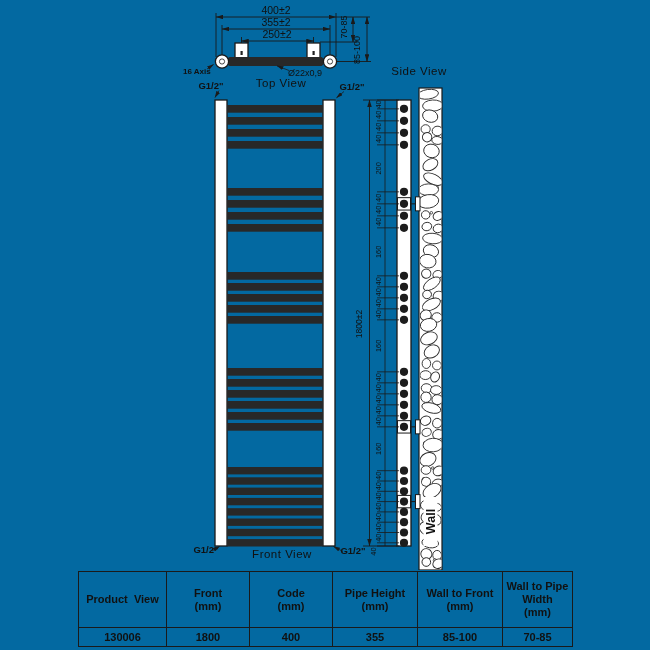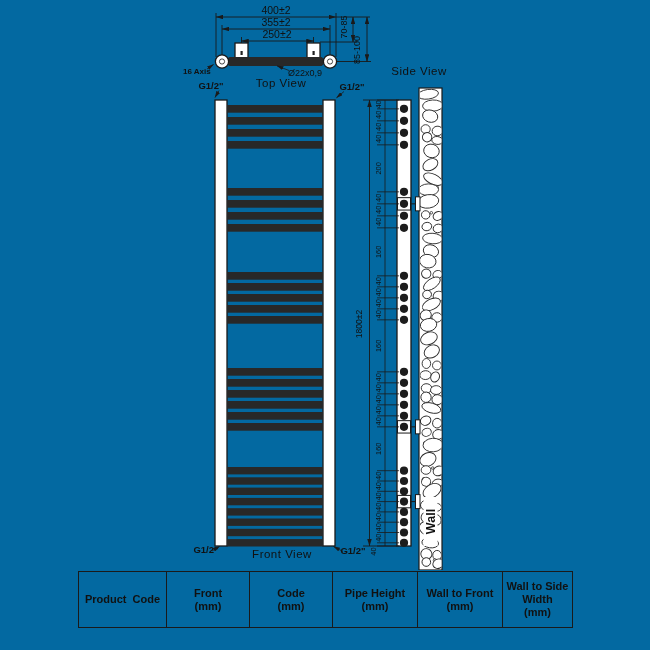--- a/index.html
+++ b/index.html
@@ -336,40 +336,48 @@
     <col style="width:88px">
           <col style="width:83px">
           <col style="width:83px">
     <col style="width:85px">
           <col style="width:85px">
           <col style="width:70px">
   </colgroup>
         <tbody id="tbody">
           <tr class="hrow">
             <td>
-              <div class="hline">Product  Code</div>
+              <div class="hline">Product  View</div>
             </td>
             <td>
               <div class="hline">Front</div>
               <div class="hline">(mm)</div>
             </td>
             <td>
               <div class="hline">Code</div>
               <div class="hline">(mm)</div>
             </td>
             <td>
               <div class="hline">Pipe Height</div>
               <div class="hline">(mm)</div>
             </td>
             <td>
               <div class="hline">Wall to Front</div>
               <div class="hline">(mm)</div>
             </td>
             <td>
-              <div class="hline">Wall to Side</div>
+              <div class="hline">Wall to Pipe</div>
               <div class="hline">Width</div>
               <div class="hline">(mm)</div>
             </td>
+          </tr>
+          <tr class="drow">
+            <td>130006</td>
+            <td>1800</td>
+            <td>400</td>
+            <td>355</td>
+            <td>85-100</td>
+            <td>70-85</td>
           </tr>
         </tbody>
       </table>
 </div>
 </div>
 
 </body></html>

